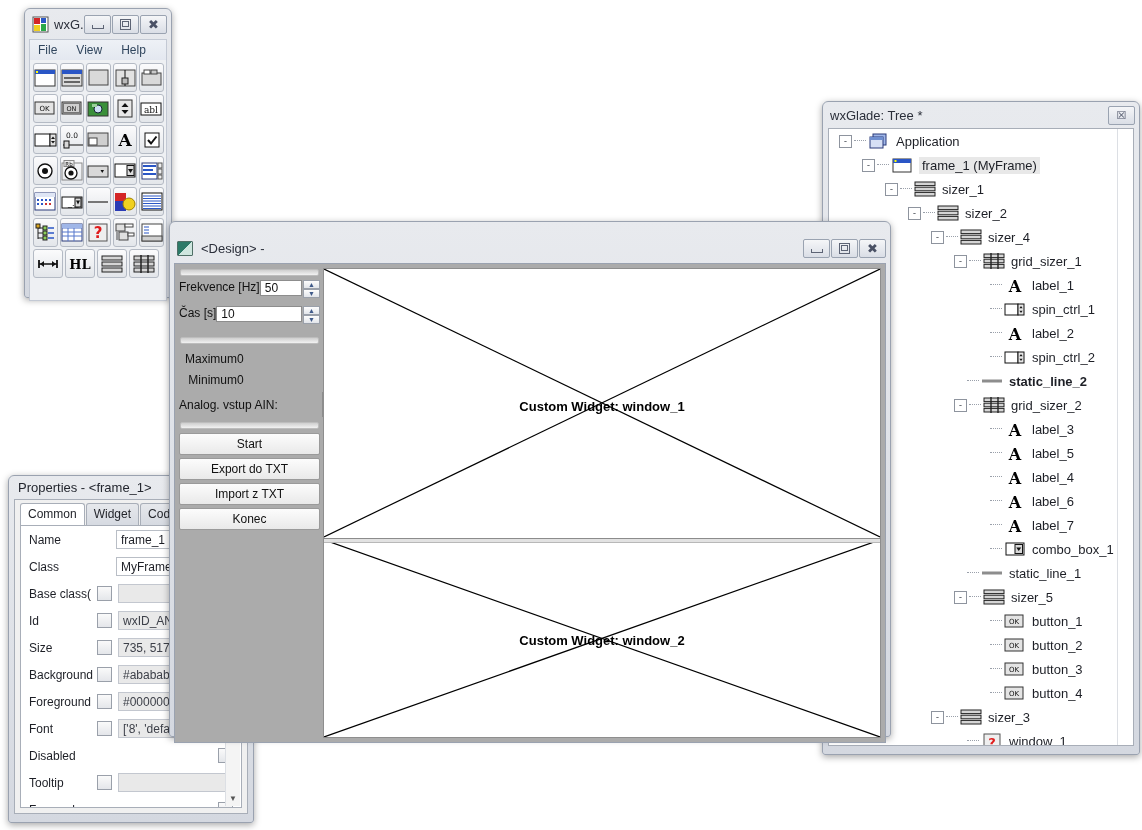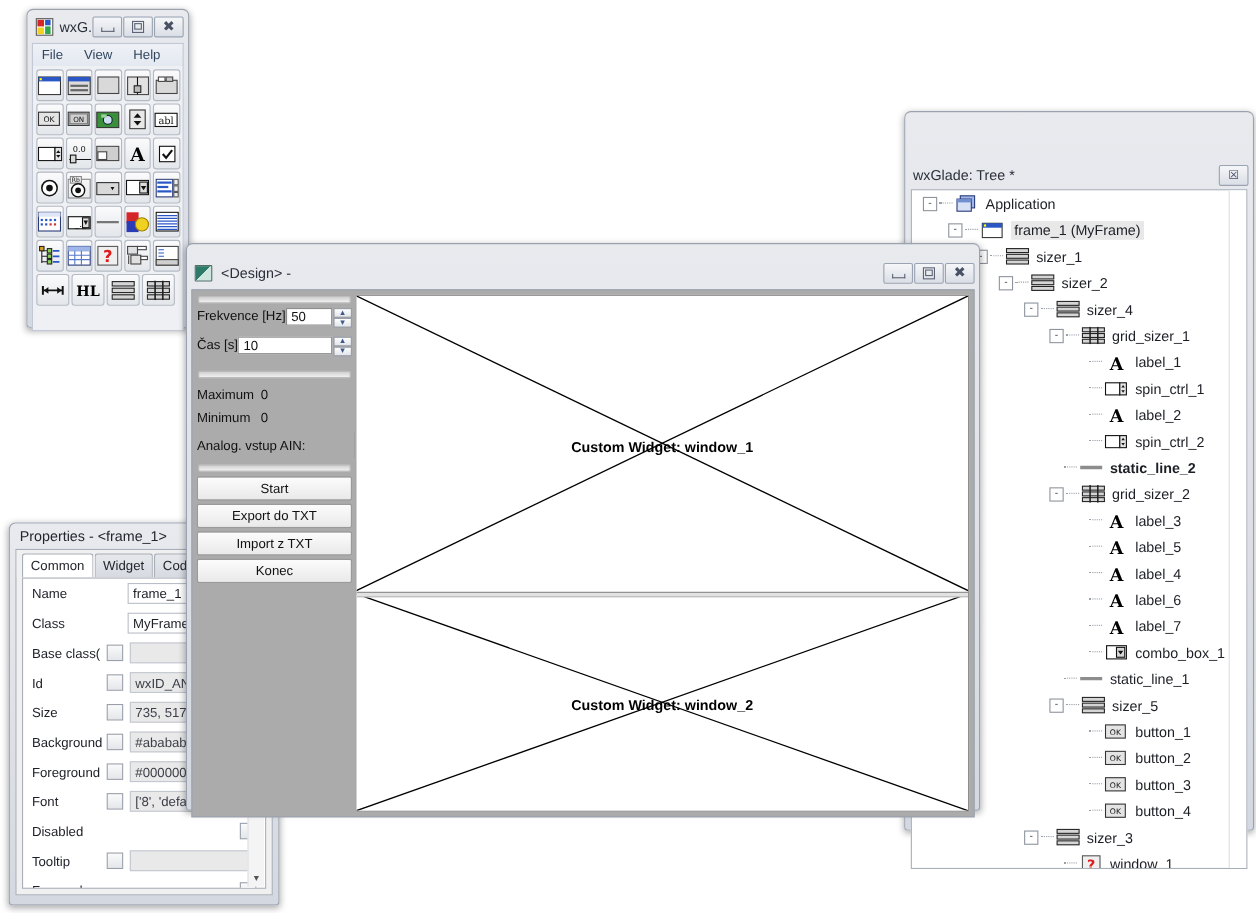--- a/index.html
+++ b/index.html
@@ -55,21 +55,21 @@
     border:1px solid #b4bac4;border-radius:3px;
     background:linear-gradient(180deg,#fbfbfc,#e3e6ea);
     display:flex;align-items:center;justify-content:center;
     position:relative;overflow:hidden;
   }
   .pbtn svg{display:block;}
   .palfoot{height:24px;}
 
   
   #tree{left:822px;top:101px;width:318px;height:654px;}
-  #tree .tbar{height:26px;margin-top:44px;}
+  #tree .tbar{height:26px;}
   .treebody{
     margin:0 5px 5px 5px;height:618px;box-sizing:border-box;
     background:#fff;border:1px solid #a8aeb8;
     position:relative;overflow:hidden;
   }
   .tscroll{position:absolute;right:0;top:0;width:15px;bottom:0;background:#fff;border-left:1px solid #dcdfe4;}
   .tnode{display:flex;align-items:center;height:24px;padding-left:0;font-size:13px;color:#1d1f26;white-space:nowrap;}
   .tnode .exp{
     width:11px;height:11px;border:1px solid #8e949e;background:#fff;
     display:flex;align-items:center;justify-content:center;
@@ -121,21 +121,21 @@
   .spinlab{font-size:12px;color:#111;display:flex;align-items:center;white-space:nowrap;}
   .spinfield{
     flex:1 1 auto;border:1px solid #8d8d8d;background:#fff;font-size:12px;
     display:flex;align-items:center;padding-left:4px;box-sizing:border-box;color:#111;
   }
   .spinbtns{width:17px;flex:0 0 auto;display:flex;flex-direction:column;margin-left:1px;}
   .spinb{
     flex:1 1 0;border:1px solid #9aa0aa;background:linear-gradient(180deg,#fdfdfd,#e2e5ea);
     display:flex;align-items:center;justify-content:center;font-size:7px;color:#3f5a8a;box-sizing:border-box;
   }
-  .mmrow{display:flex;align-items:center;height:21px;font-size:12px;color:#111;}
+  .mmrow{display:flex;align-items:center;height:21px;font-size:12px;color:#111;text-align:right;}
   .mmlab{width:58px;}
   .combo{display:flex;align-items:stretch;height:25px;margin-top:2px;gap:44px;}
   .comboTxt{font-size:12px;color:#111;display:flex;align-items:center;white-space:nowrap;}
   .comboBox{flex:1 1 auto;border:1px solid #8d8d8d;background:#fff;display:flex;align-items:center;justify-content:flex-end;padding-right:5px;box-sizing:border-box;}
   .caret{width:0;height:0;border-left:5px solid transparent;border-right:5px solid transparent;border-top:6px solid #222;}
   .dbtn{
     height:20px;margin:3px 0 0 0;border:1px solid #9a9a9a;border-radius:2px;
     background:linear-gradient(180deg,#fcfcfc,#e9e9e9);
     display:flex;align-items:center;justify-content:center;font-size:12px;color:#111;
   }

